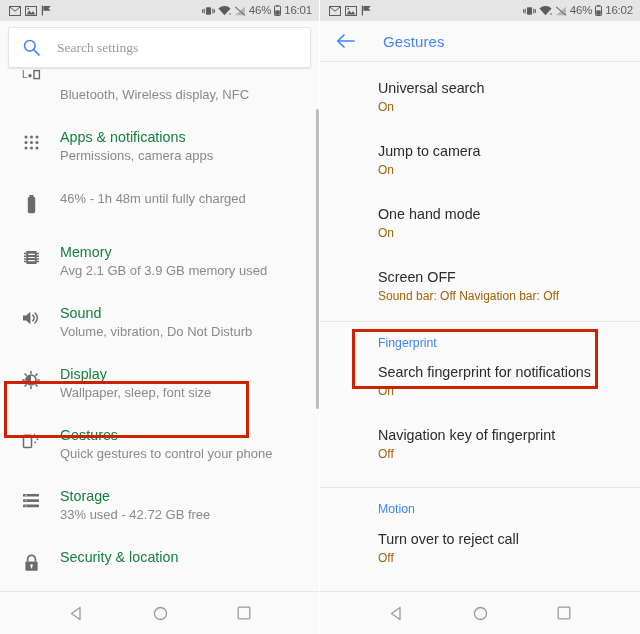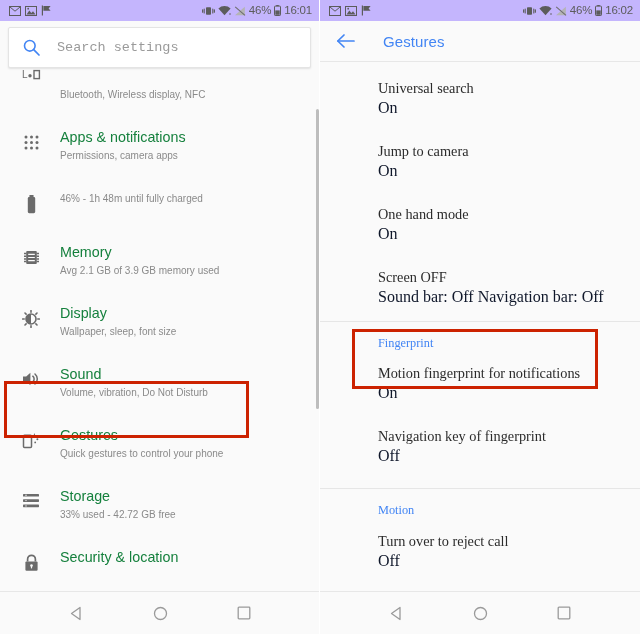--- a/index.html
+++ b/index.html
@@ -14,21 +14,21 @@
     width: 320px; height: 634px;
     position: relative;
     background: #fafafa;
     overflow: hidden;
   }
   .phone.left { border-right: 1px solid #ffffff; }
 
   
   .statusbar {
     height: 21px;
-    background: #c4b5fd;
+    background: #e5e5e5;
     display: flex;
     align-items: center;
     padding: 0 7px 0 9px;
     position: relative;
     z-index: 30;
   }
   .sb-left { display: flex; align-items: center; gap: 4px; }
   .sb-right { margin-left: auto; display: flex; align-items: center; gap: 3px; }
   .sb-icon { display: block; }
   .sb-text {
@@ -54,21 +54,21 @@
     height: 41px;
     display: flex;
     align-items: center;
     padding: 0 14px;
     box-shadow: 0 1px 2px rgba(0,0,0,0.10);
     pointer-events: auto;
   }
   .search-input {
     border: none; outline: none;
     background: transparent;
-    font-family: Liberation Mono, monospace;
+    font-family: Liberation Serif, serif;
     font-size: 13.5px;
     color: #444;
     margin-left: 17px;
     flex: 1;
     height: 100%;
   }
   .search-input::placeholder { color: #9a9a9a; }
 
   
   .list-left {
@@ -95,21 +95,21 @@
     padding-top: 9px;
     color: #6b6b6b;
   }
   .row-text { flex: 1; padding-left: 12px; padding-top: 3px; }
   .row-title {
     font-size: 14.3px;
     color: #15803d;
     line-height: 18px;
   }
   .row-sub {
-    font-size: 10px;
+    font-size: 13px;
     color: #8a8a8a;
     line-height: 17px;
     margin-top: 1px;
   }
 
   .scrollbar {
     position: absolute;
     right: 1px; top: 88px;
     width: 3px; height: 300px;
     background: #bdbdbd;
@@ -142,33 +142,32 @@
     letter-spacing: 0.1px;
   }
   .back-arrow { display: flex; align-items: center; }
 
   
   .list-right {
     position: relative;
     background: #fafafa;
     height: 551px;
     overflow: hidden;
-    font-family: Liberation Serif, serif;
   }
   .grow {
     padding: 13px 16px 13px 58px;
   }
   .grow-title {
     font-size: 14.3px;
     color: #2b2b2b;
     line-height: 19px;
   }
   .grow-sub {
-    font-size: 16px;
-    color: #0f172a;
+    font-size: 12px;
+    color: #a16207;
     line-height: 17px;
     margin-top: 1px;
   }
   .section-div {
     height: 1px;
     background: #e6e6e6;
     margin: 3px 0 0 0;
   }
   .section-head {
     font-size: 12.3px;
@@ -301,45 +300,45 @@
               </svg>
           </div>
           <div class="row-text">
             <div class="row-title">Memory</div>
             <div class="row-sub">Avg 2.1 GB of 3.9 GB memory used</div>
           </div>
         </div>
 
         <div class="row">
           <div class="row-icon">
+            <svg width="18" height="16" viewBox="0 0 18 16">
+                <path d="M1 5.6 H4.2 L8.4 1.8 V14.2 L4.2 10.4 H1 Z" fill="#6b6b6b"></path>
+                <path d="M10.8 5.2 A3.6 3.6 0 0 1 10.8 10.8" fill="none" stroke="#6b6b6b" stroke-width="1.5" stroke-linecap="round"></path>
+                <path d="M13 3 A6.6 6.6 0 0 1 13 13" fill="none" stroke="#6b6b6b" stroke-width="1.5" stroke-linecap="round"></path>
+              </svg>
+          </div>
+          <div class="row-text">
+            <div class="row-title">Sound</div>
+            <div class="row-sub">Volume, vibration, Do Not Disturb</div>
+          </div>
+        </div>
+
+        <div class="row">
+          <div class="row-icon">
             <svg width="18" height="18" viewBox="0 0 18 18">
                 <circle cx="9" cy="9" r="5" fill="none" stroke="#6b6b6b" stroke-width="1.6"></circle>
                 <path d="M9 4 A5 5 0 0 0 9 14 Z" fill="#6b6b6b"></path>
                 <g stroke="#6b6b6b" stroke-width="1.6" stroke-linecap="round">
                   <path d="M9 0.6 V2.2 M9 15.8 V17.4 M0.6 9 H2.2 M15.8 9 H17.4 M3 3 L4.1 4.1 M13.9 13.9 L15 15 M15 3 L13.9 4.1 M4.1 13.9 L3 15"></path>
                 </g>
               </svg>
           </div>
           <div class="row-text">
             <div class="row-title">Display</div>
             <div class="row-sub">Wallpaper, sleep, font size</div>
-          </div>
-        </div>
-
-        <div class="row">
-          <div class="row-icon">
-            <svg width="18" height="16" viewBox="0 0 18 16">
-                <path d="M1 5.6 H4.2 L8.4 1.8 V14.2 L4.2 10.4 H1 Z" fill="#6b6b6b"></path>
-                <path d="M10.8 5.2 A3.6 3.6 0 0 1 10.8 10.8" fill="none" stroke="#6b6b6b" stroke-width="1.5" stroke-linecap="round"></path>
-                <path d="M13 3 A6.6 6.6 0 0 1 13 13" fill="none" stroke="#6b6b6b" stroke-width="1.5" stroke-linecap="round"></path>
-              </svg>
-          </div>
-          <div class="row-text">
-            <div class="row-title">Sound</div>
-            <div class="row-sub">Volume, vibration, Do Not Disturb</div>
           </div>
         </div>
 
         <div class="row">
           <div class="row-icon">
             <svg width="18" height="18" viewBox="0 0 18 18">
                 <rect x="1.5" y="3.2" width="8" height="12.4" rx="1" fill="none" stroke="#6b6b6b" stroke-width="1.5"></rect>
                 <path d="M12.4 1 l0.7 1.9 1.9 0.7 -1.9 0.7 -0.7 1.9 -0.7 -1.9 -1.9 -0.7 1.9 -0.7 Z" fill="#6b6b6b"></path>
                 <circle cx="15.4" cy="7.3" r="1" fill="#6b6b6b"></circle>
                 <circle cx="13.2" cy="10.4" r="0.9" fill="#6b6b6b"></circle>
@@ -493,21 +492,21 @@
       <div class="grow">
         <div class="grow-title">Screen OFF</div>
         <div class="grow-sub">Sound bar: Off  Navigation bar: Off</div>
       </div>
 
       <div class="section-div"></div>
 
       <div class="section-head">Fingerprint</div>
 
       <div class="grow" style="padding-top:8px; padding-bottom:16px;">
-        <div class="grow-title">Motion fingerprint for notifications</div>
+        <div class="grow-title">Search fingerprint for notifications</div>
         <div class="grow-sub">On</div>
       </div>
 
       <div class="grow" style="padding-top:10px;">
         <div class="grow-title">Navigation key of fingerprint</div>
         <div class="grow-sub">Off</div>
       </div>
 
       <div class="section-div" style="margin-top:11px;"></div>
 

